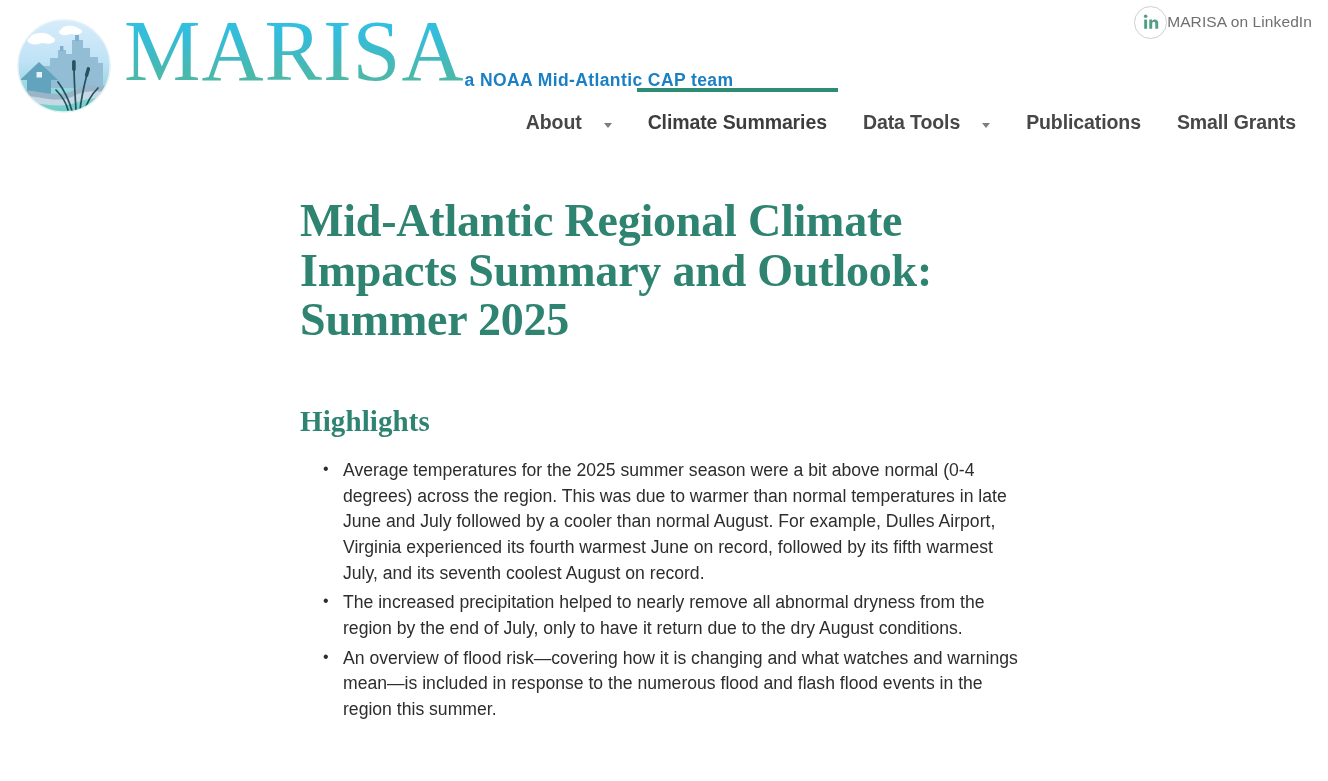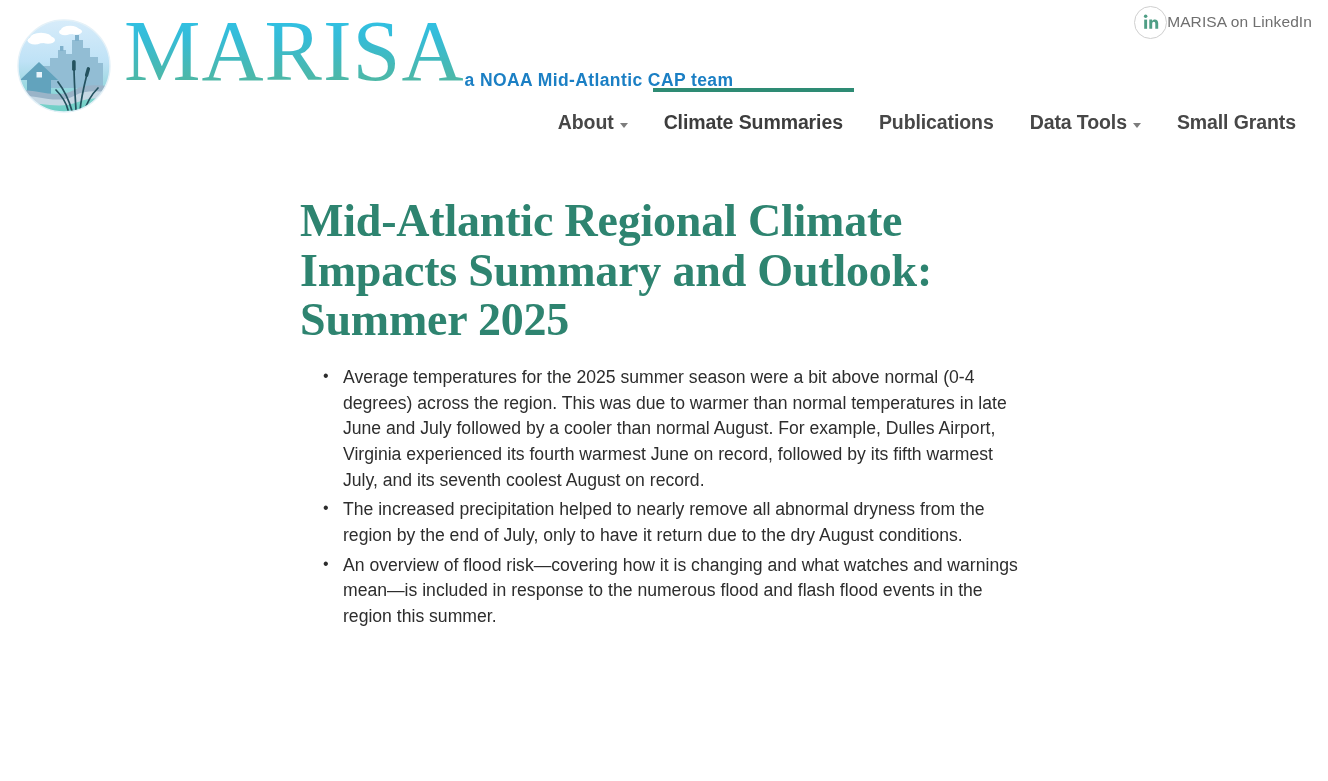--- a/index.html
+++ b/index.html
@@ -109,21 +109,21 @@
     right: 14px;
     bottom: 14px;
     display: flex;
     align-items: flex-end;
     gap: 0;
   }
   .nav-item {
     position: relative;
     display: flex;
     align-items: center;
-    gap: 6px;
+    gap: 22px;
     padding: 10px 18px 4px 18px;
     font-family: "Liberation Sans", sans-serif;
     font-size: 19.5px;
     font-weight: bold;
     color: #474747;
     text-decoration: none;
     white-space: nowrap;
     cursor: pointer;
     letter-spacing: -.1px;
   }
@@ -295,37 +295,38 @@
     <a class="nav-item">
       <span>About</span>
       <span class="caret"></span>
     </a>
 
     <a class="nav-item active">
       <span>Climate Summaries</span>
     </a>
 
     <a class="nav-item">
-      <span>Publications</span>
-    </a>
-
-    <a class="nav-item">
       <span>Data Tools</span>
       <span class="caret"></span>
     </a>
 
     <a class="nav-item">
+      <span>Publications</span>
+    </a>
+
+    <a class="nav-item">
       <span>Small Grants</span>
     </a>
 
   </nav>
 </header>
 
 <main class="article">
   <h1 class="page-title">Mid-Atlantic Regional Climate Impacts Summary and Outlook: Summer 2025</h1>
 
+  <h2 class="section-heading">Highlights</h2>
 
   <ul class="highlights-list">
     <li>Average temperatures for the 2025 summer season were a bit above normal (0-4 degrees) across the region. This was due to warmer than normal temperatures in late June and July followed by a cooler than normal August. For example, Dulles Airport, Virginia experienced its fourth warmest June on record, followed by its fifth warmest July, and its seventh coolest August on record.</li>
     <li>The increased precipitation helped to nearly remove all abnormal dryness from the region by the end of July, only to have it return due to the dry August conditions.</li>
     <li>An overview of flood risk—covering how it is changing and what watches and warnings mean—is included in response to the numerous flood and flash flood events in the region this summer.</li>
   </ul>
 </main>
 
 </body></html>

